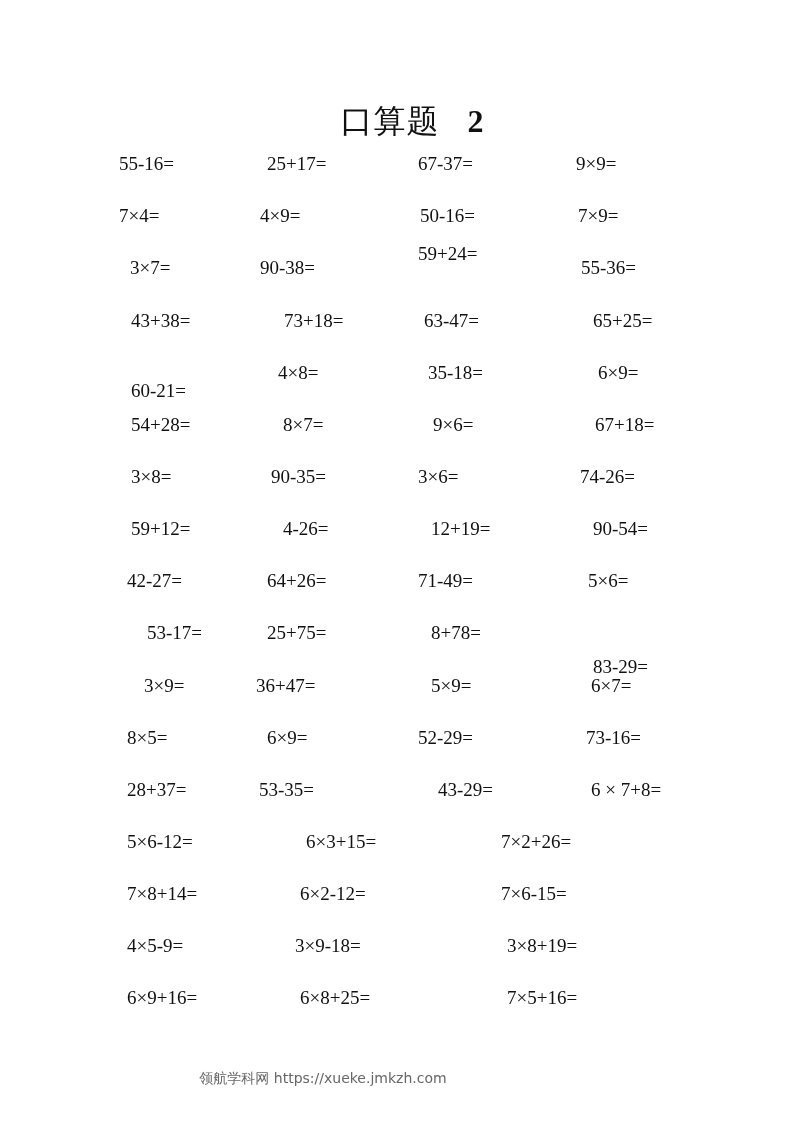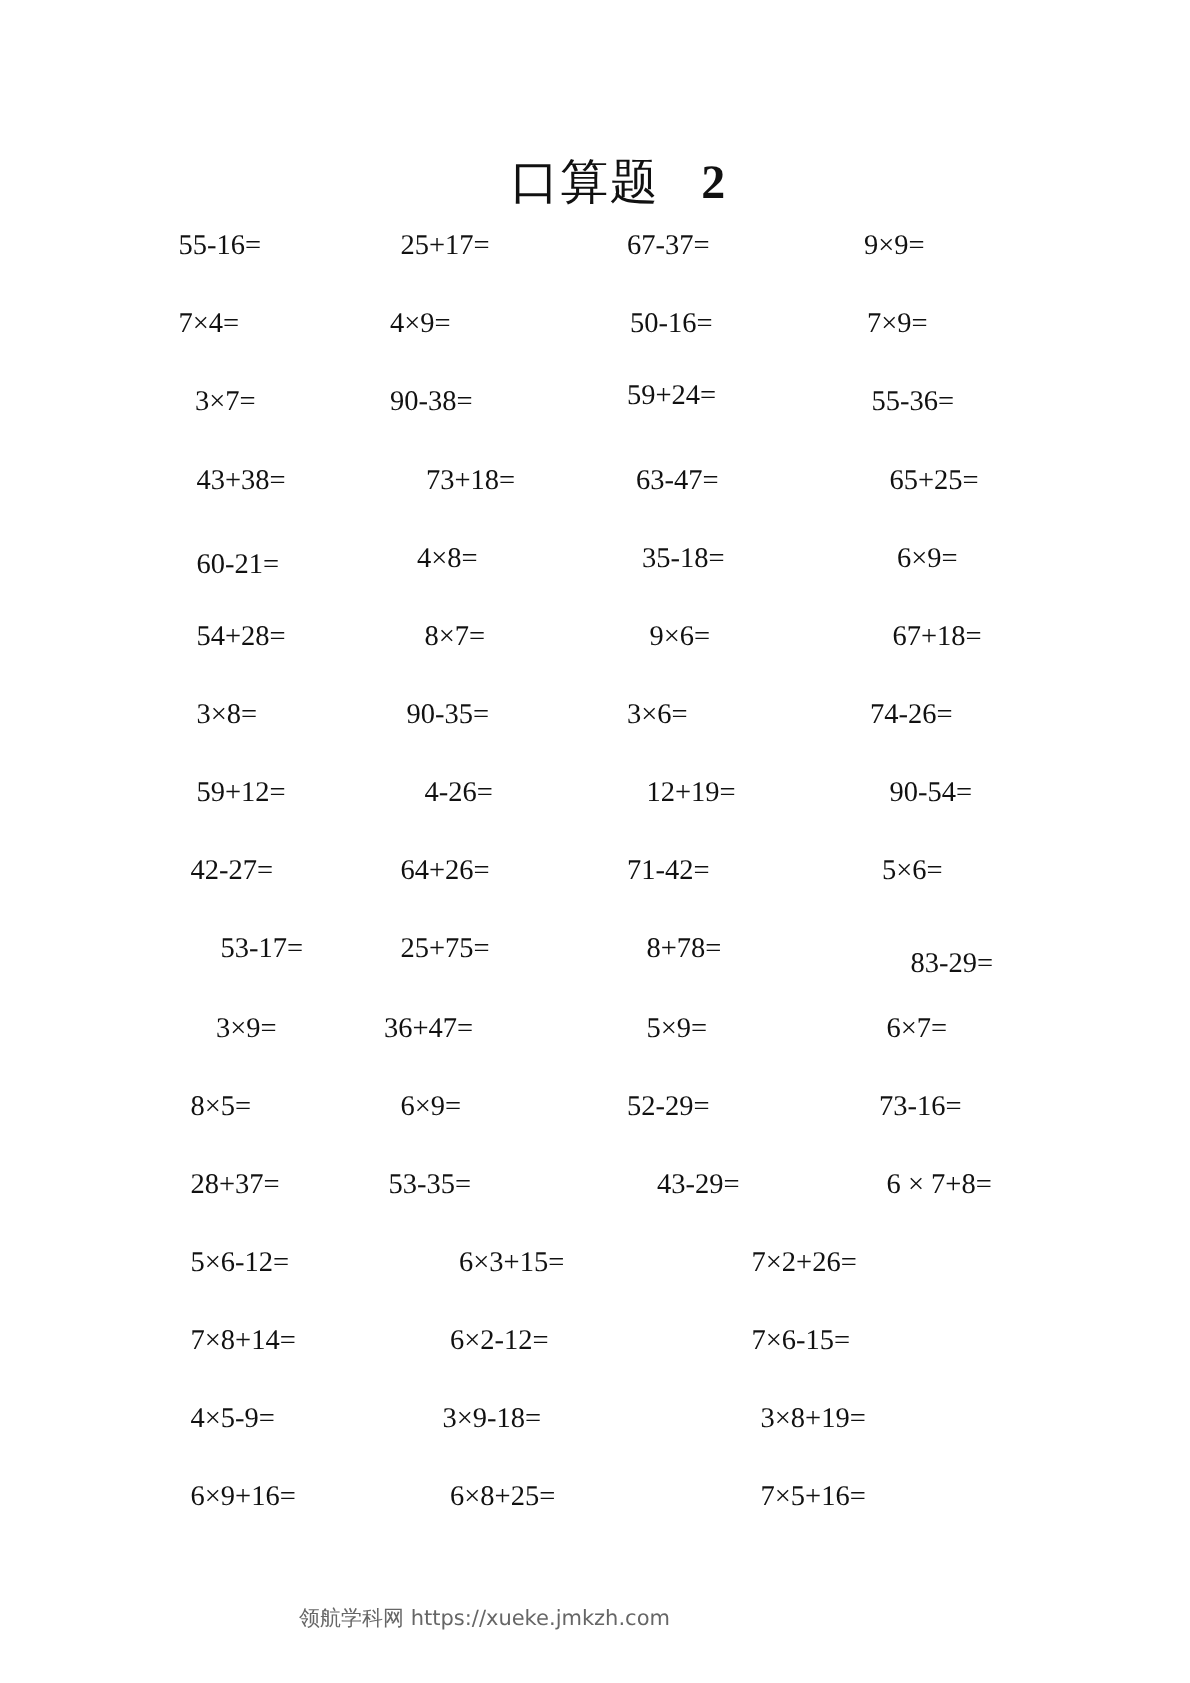--- a/index.html
+++ b/index.html
@@ -20,50 +20,50 @@
     <div class="problem" style="left: 119px; top: 153px;">55-16=</div>
     <div class="problem" style="left: 267px; top: 153px;">25+17=</div>
     <div class="problem" style="left: 418px; top: 153px;">67-37=</div>
     <div class="problem" style="left: 576px; top: 153px;">9×9=</div>
     <div class="problem" style="left: 119px; top: 205px;">7×4=</div>
     <div class="problem" style="left: 260px; top: 205px;">4×9=</div>
     <div class="problem" style="left: 420px; top: 205px;">50-16=</div>
     <div class="problem" style="left: 578px; top: 205px;">7×9=</div>
     <div class="problem" style="left: 130px; top: 257px;">3×7=</div>
     <div class="problem" style="left: 260px; top: 257px;">90-38=</div>
-    <div class="problem" style="left: 418px; top: 253px;">59+24=</div>
+    <div class="problem" style="left: 418px; top: 243px;">59+24=</div>
     <div class="problem" style="left: 581px; top: 257px;">55-36=</div>
     <div class="problem" style="left: 131px; top: 310px;">43+38=</div>
     <div class="problem" style="left: 272px; top: 310px; margin-left: 12px;">73+18=</div>
     <div class="problem" style="left: 424px; top: 310px;">63-47=</div>
     <div class="problem" style="left: 593px; top: 310px;">65+25=</div>
-    <div class="problem" style="left: 131px; top: 366px; text-align: center;">60-21=</div>
+    <div class="problem" style="left: 131px; top: 380px; text-align: center;">60-21=</div>
     <div class="problem" style="left: 278px; top: 362px;">4×8=</div>
     <div class="problem" style="left: 428px; top: 362px;">35-18=</div>
     <div class="problem" style="left: 598px; top: 362px;">6×9=</div>
     <div class="problem" style="left: 131px; top: 414px;">54+28=</div>
     <div class="problem" style="left: 283px; top: 414px;">8×7=</div>
     <div class="problem" style="left: 433px; top: 414px; text-align: center;">9×6=</div>
     <div class="problem" style="left: 595px; top: 414px;">67+18=</div>
     <div class="problem" style="left: 131px; top: 466px;">3×8=</div>
     <div class="problem" style="left: 271px; top: 466px;">90-35=</div>
     <div class="problem" style="left: 418px; top: 466px;">3×6=</div>
     <div class="problem" style="left: 580px; top: 466px;">74-26=</div>
     <div class="problem" style="left: 131px; top: 518px;">59+12=</div>
     <div class="problem" style="left: 283px; top: 518px;">4-26=</div>
     <div class="problem" style="left: 431px; top: 518px;">12+19=</div>
     <div class="problem" style="left: 593px; top: 518px;">90-54=</div>
     <div class="problem" style="left: 127px; top: 570px;">42-27=</div>
     <div class="problem" style="left: 267px; top: 570px;">64+26=</div>
-    <div class="problem" style="left: 418px; top: 570px;">71-42=</div>
+    <div class="problem" style="left: 418px; top: 570px;">71-49=</div>
     <div class="problem" style="left: 588px; top: 570px;">5×6=</div>
     <div class="problem" style="left: 131px; top: 622px; margin-left: 16px;">53-17=</div>
     <div class="problem" style="left: 267px; top: 622px;">25+75=</div>
     <div class="problem" style="left: 431px; top: 622px;">8+78=</div>
-    <div class="problem" style="left: 593px; top: 632px; margin-left: 14px;">83-29=</div>
+    <div class="problem" style="left: 593px; top: 656px;">83-29=</div>
     <div class="problem" style="left: 127px; top: 675px; margin-left: 17px;">3×9=</div>
     <div class="problem" style="left: 256px; top: 675px;">36+47=</div>
     <div class="problem" style="left: 431px; top: 675px;">5×9=</div>
     <div class="problem" style="left: 591px; top: 675px;">6×7=</div>
     <div class="problem" style="left: 127px; top: 727px;">8×5=</div>
     <div class="problem" style="left: 267px; top: 727px;">6×9=</div>
     <div class="problem" style="left: 418px; top: 727px;">52-29=</div>
     <div class="problem" style="left: 586px; top: 727px;">73-16=</div>
     <div class="problem" style="left: 127px; top: 779px;">28+37=</div>
     <div class="problem" style="left: 259px; top: 779px;">53-35=</div>

